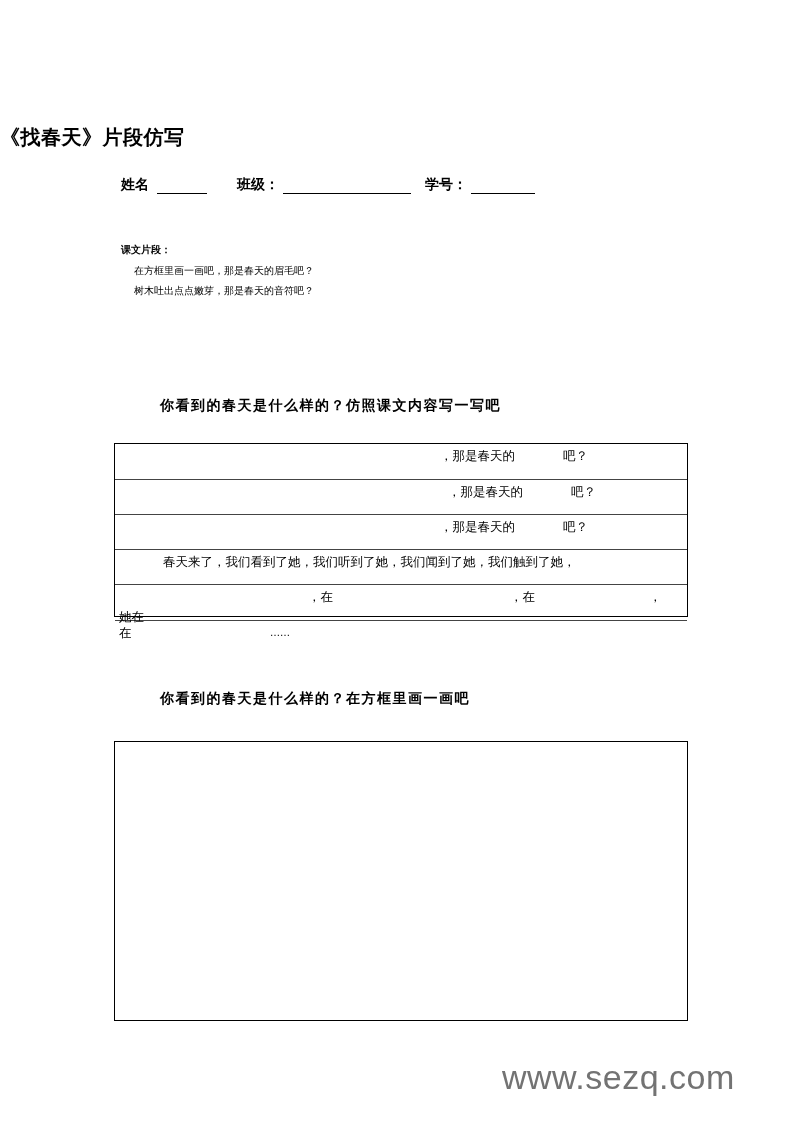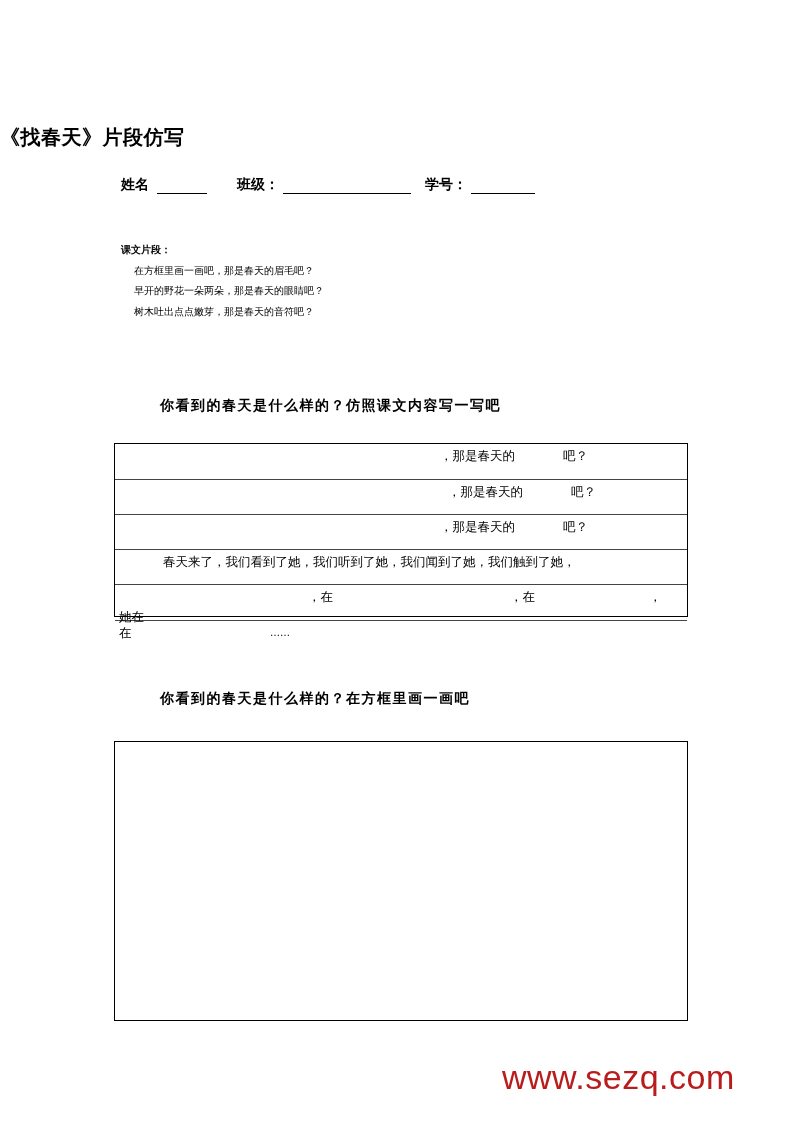--- a/index.html
+++ b/index.html
@@ -39,42 +39,41 @@
     position: absolute; left: 0; width: 100%; font-size: 12.5px;
     border-bottom: 1.5px solid #444;
   }
   .row:last-child { border-bottom: none; }
   .cell-text { position: absolute; top: 4px; white-space: nowrap; }
   .draw-box {
     left: 114px; top: 741px; width: 574px; height: 280px;
     border: 1.5px solid #000;
   }
   .watermark {
-    left: 502px; top: 1058px; font-size: 34px; color: #b91c1c;
+    left: 502px; top: 1058px; font-size: 34px; color: #737373;
     font-family: "Liberation Sans", "DejaVu Sans", sans-serif; letter-spacing: 0.5px;
   }
 </style>
 </head>
 <body>
 
 <div class="abs title">《找春天》片段仿写</div>
 
 <div class="abs info-row">
   <span>姓名</span>
   <span class="blank" style="width:50px;"></span>
   <span style="margin-left:30px;">班级：</span>
   <span class="blank" style="width:128px;margin-left:4px;"></span>
   <span style="margin-left:14px;">学号：</span>
   <span class="blank" style="width:64px;margin-left:4px;"></span>
 </div>
 
 <div class="abs excerpt">
   <div class="label">课文片段：</div>
   <div class="line">在方框里画一画吧，那是春天的眉毛吧？</div>
-  <div class="line">早开的野花一朵两朵，那是春天的眼睛吧？</div>
   <div class="line">树木吐出点点嫩芽，那是春天的音符吧？</div>
 </div>
 
 <div class="abs section-head" style="top:397px;">你看到的春天是什么样的？仿照课文内容写一写吧</div>
 
 <div class="abs table">
   <div class="row" style="top:0;height:36px;">
     <span class="cell-text" style="left:325px;">，那是春天的</span>
     <span class="cell-text" style="left:448px;">吧？</span>
   </div>

